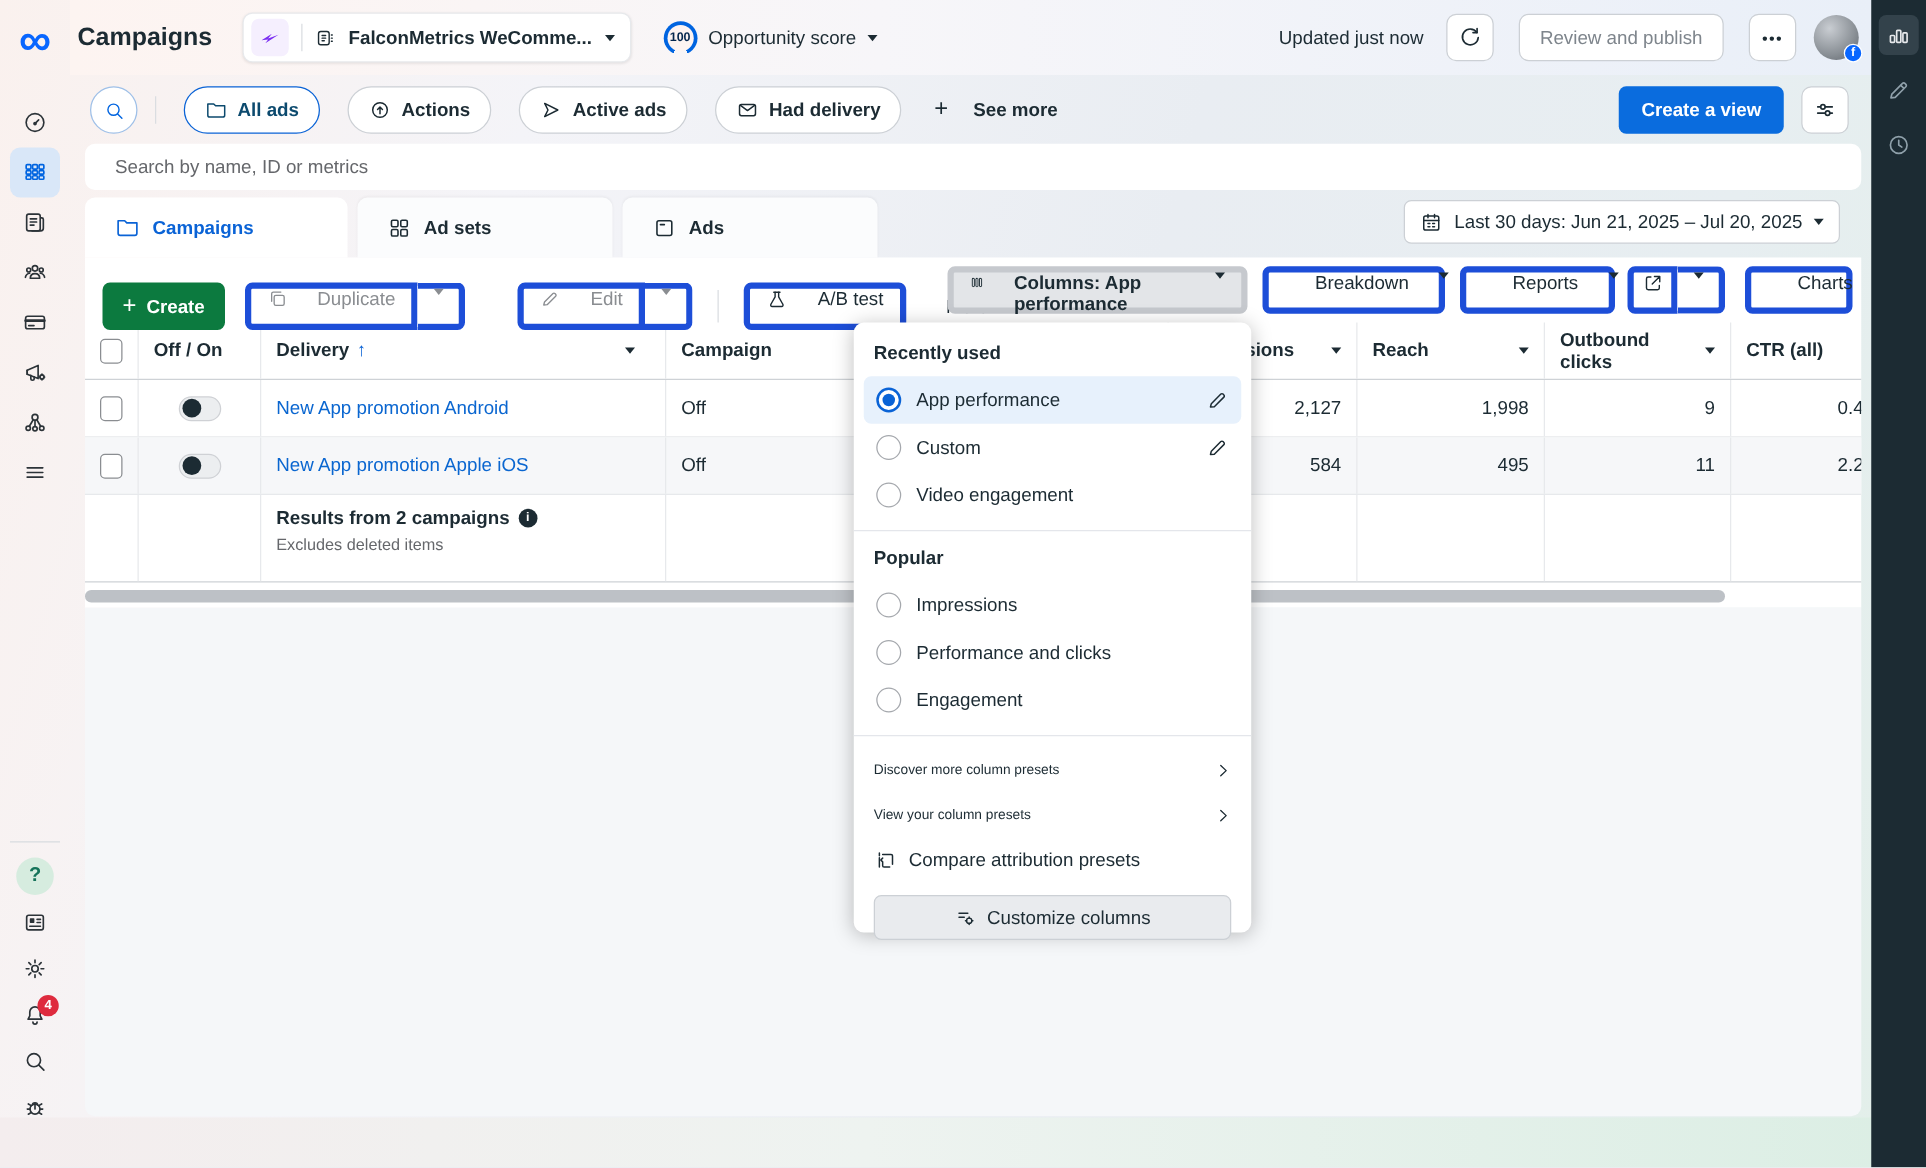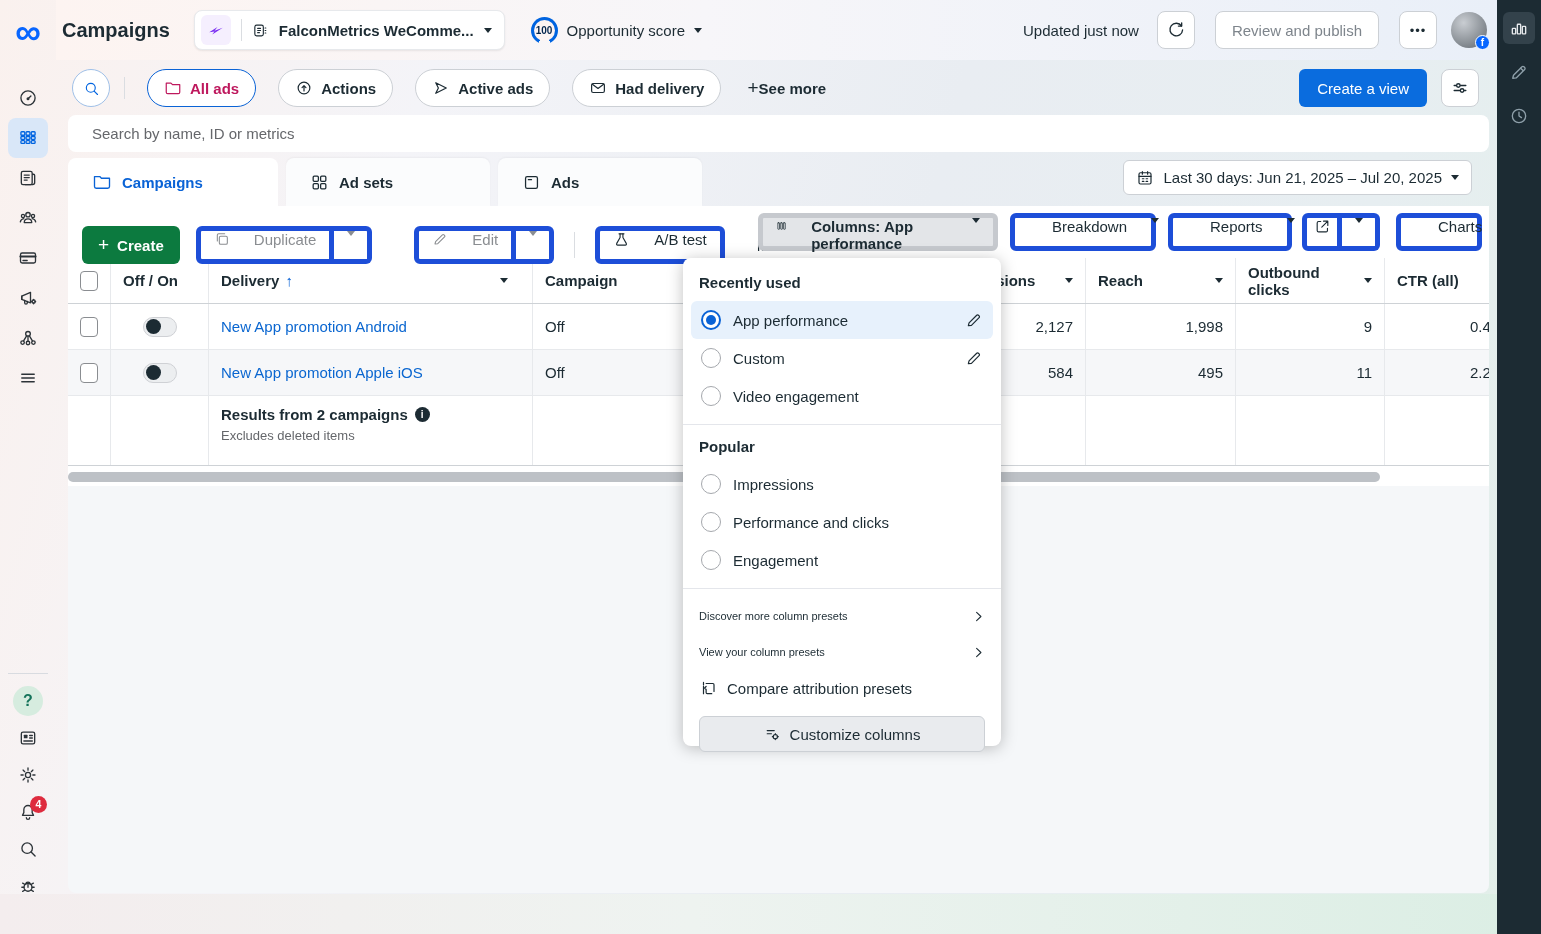--- a/index.html
+++ b/index.html
@@ -47,25 +47,25 @@
   .review-btn{margin-left:20px;height:38px;background:#fff;border:1px solid #ccd0d5;border-radius:8px;display:flex;align-items:center;padding:0 16px;font-size:15px;color:#7e858c;}
   .dots-btn{margin-left:20px;font-size:13px;letter-spacing:1px;color:#1c2b33;}
   .dots-btn::after{content:"•••";}
   .avatar{margin-left:14px;width:36px;height:36px;border-radius:50%;background:radial-gradient(circle at 35% 30%,#c9cdd2,#8a9096 60%,#5d636a);position:relative;}
   .fb-badge{position:absolute;right:-3px;bottom:-2px;width:15px;height:15px;border-radius:50%;background:#0866ff;border:1.5px solid #fff;color:#fff;font-size:10px;font-weight:700;display:flex;align-items:center;justify-content:center;}
   .fb-badge::after{content:"f";}
   
   .filter-row{position:absolute;left:56px;top:64px;width:1441px;height:48px;display:flex;align-items:center;}
   .search-circle{margin-left:16px;width:38px;height:38px;border-radius:50%;background:#fff;border:1.5px solid #9fc0e8;display:flex;align-items:center;justify-content:center;color:#0064e0;}
   .pill{height:38px;border-radius:19px;background:#fff;border:1px solid #ccd0d5;display:flex;align-items:center;gap:8px;padding:0 16px;font-size:15px;font-weight:600;color:#1c2b33;margin-left:22px;}
-  .pill.active{border:1.5px solid #0a63d6;color:#be185d;}
-  .see-more{margin-left:26px;display:flex;align-items:center;gap:0;font-size:15px;font-weight:600;}
+  .pill.active{border:1.5px solid #0a63d6;color:#0c4a6e;}
+  .see-more{margin-left:26px;display:flex;align-items:center;gap:20px;font-size:15px;font-weight:600;}
   .plus-g{font-size:19px;font-weight:400;}
   .plus-g::after{content:"+";}
-  .cta-blue{margin-left:auto;height:38px;border-radius:6px;background:#0a6cde;color:#fff;font-size:15px;font-weight:400;display:flex;align-items:center;padding:0 18px;margin-right:14px;}
+  .cta-blue{margin-left:auto;height:38px;border-radius:6px;background:#0a6cde;color:#fff;font-size:15px;font-weight:700;display:flex;align-items:center;padding:0 18px;margin-right:14px;}
   .sliders-btn{margin-right:18px;}
   
   .searchbar{position:absolute;left:68px;top:115px;width:1421px;height:37px;background:#fff;border-radius:8px;display:flex;align-items:center;}
   .searchbar input{border:none;outline:none;background:transparent;width:100%;height:100%;padding:0 24px;font-size:15px;color:#1c2b33;}
   .searchbar input::placeholder{color:#65676b;}
   
   .tabs-row{position:absolute;left:68px;top:158px;width:1421px;height:48px;}
   .tab{position:absolute;top:0;height:48px;border-radius:8px 8px 0 0;display:flex;align-items:center;gap:10px;padding-left:24px;font-size:15px;font-weight:600;background:#fbfcfd;box-shadow:0 -1px 2px rgba(0,0,0,.04);}
   .tab.active{background:#fff;color:#0a63d6;font-weight:700;box-shadow:none;}
   .tab1{left:0;width:210px;}

